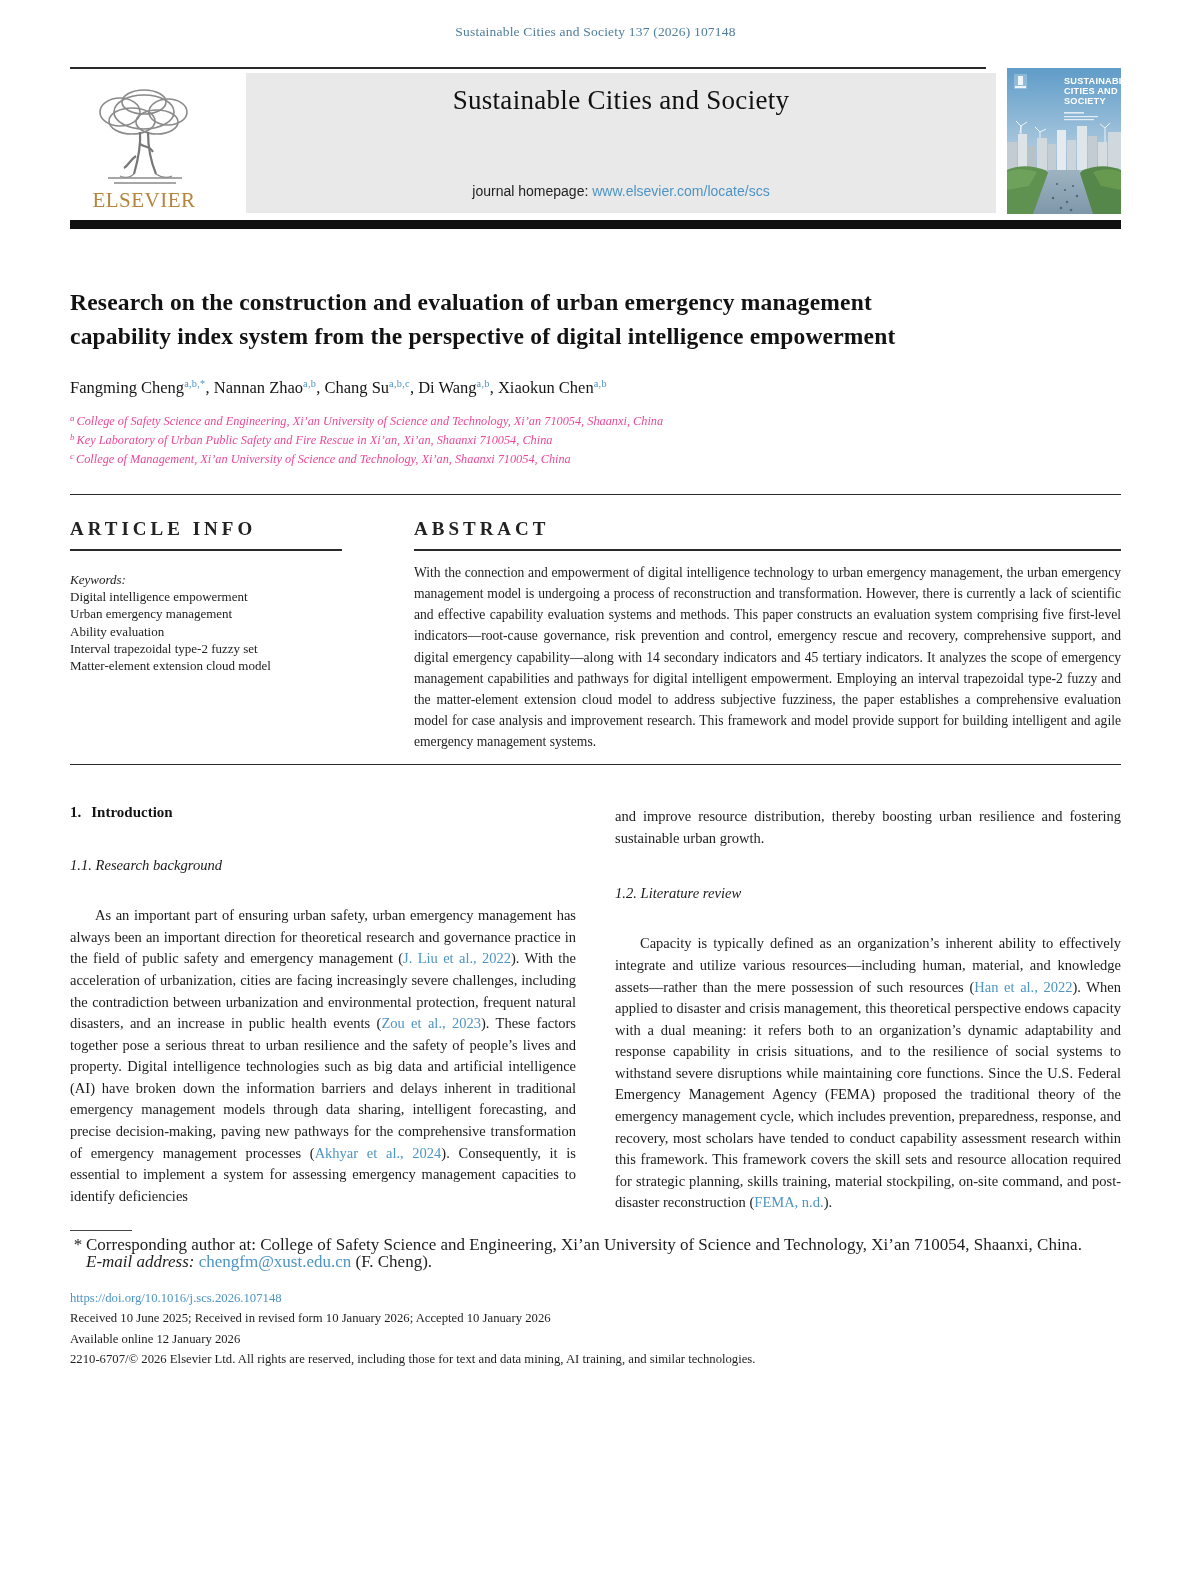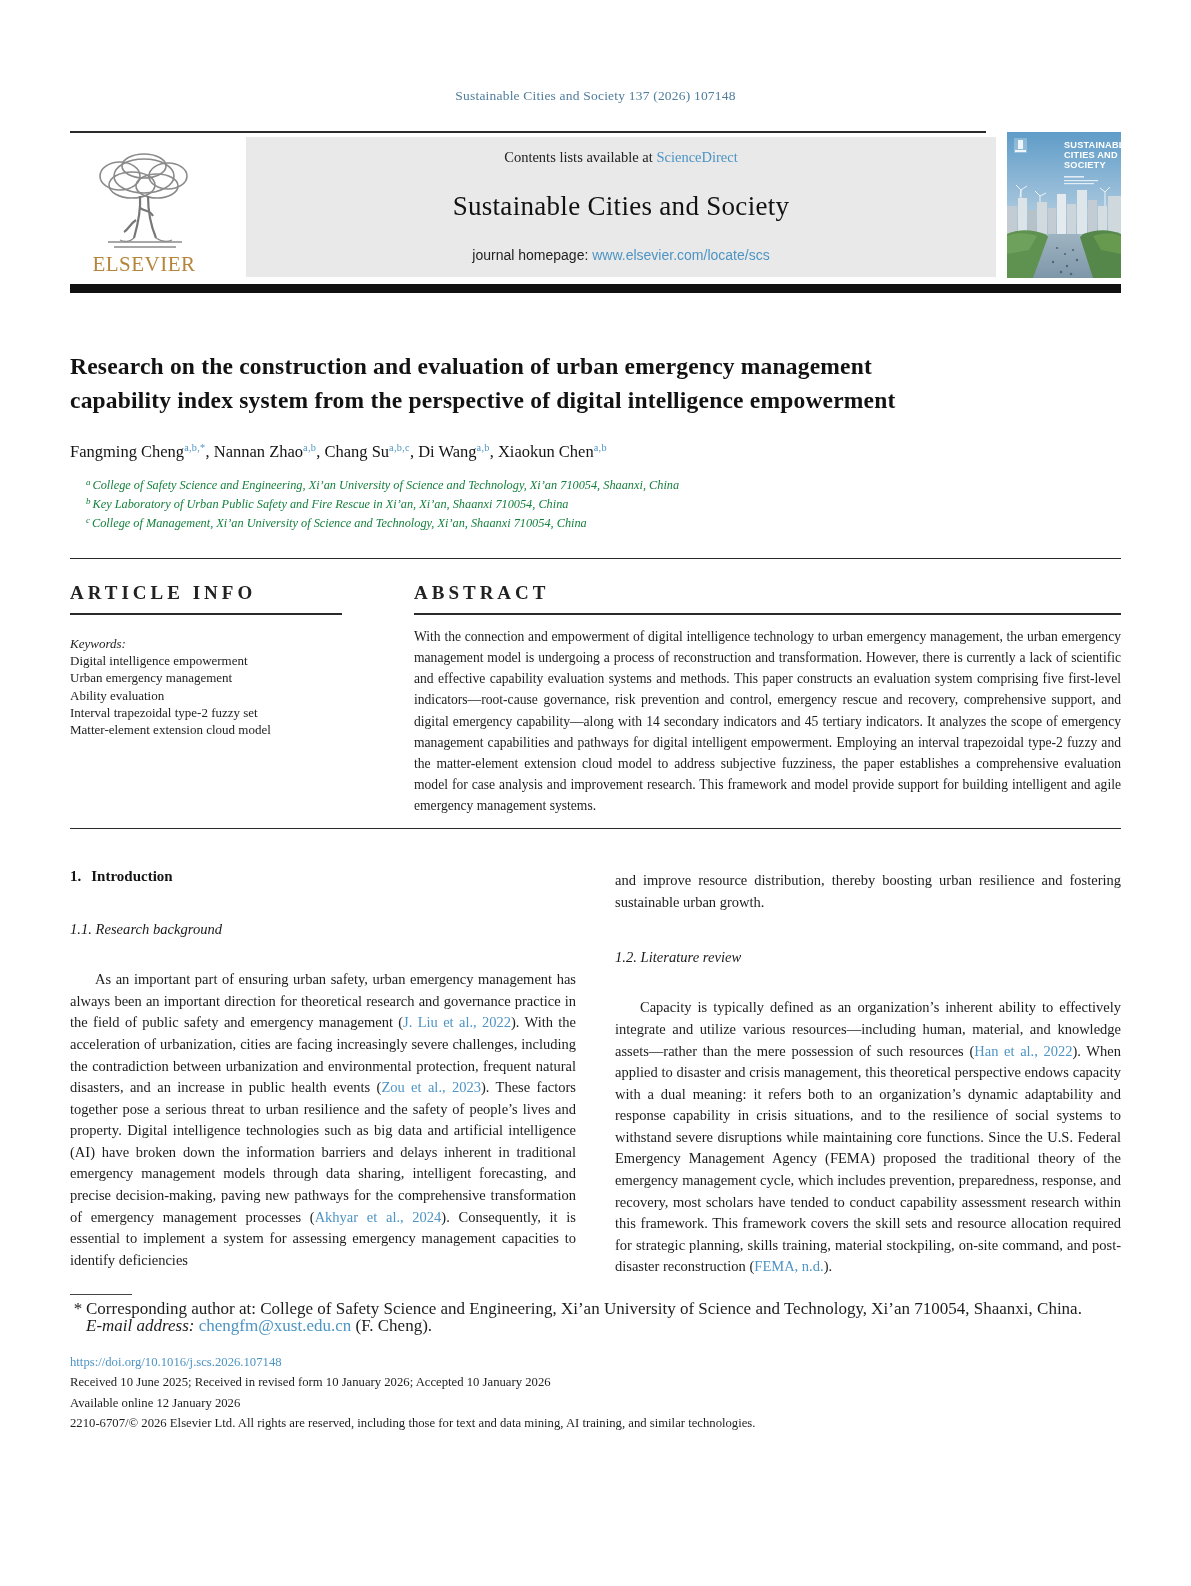--- a/index.html
+++ b/index.html
@@ -8,21 +8,21 @@
     --bronze:#b5853c;
     --ink:#1b1b1b;
   }
   *{margin:0;padding:0;box-sizing:border-box;}
   html,body{background:#ffffff;}
   body{
     width:1191px;height:1586px;overflow:hidden;
     font-family:"Liberation Serif","DejaVu Serif",serif;
     color:var(--ink);
   }
-  .page{width:1051px;margin:0 auto;padding-top:88px;position:relative;}
+  .page{width:1051px;margin:0 auto;padding-top:24px;position:relative;}
 
   
   .citation{
     text-align:center;font-size:13.5px;color:var(--citation);letter-spacing:.2px;
   }
 
   
   .header{position:relative;margin-top:27px;height:146px;}
   .header-topline{position:absolute;top:0;left:0;width:916px;height:2px;background:#2a2a2a;}
   .header-inner{display:flex;height:100%;padding-top:2px;}
@@ -47,21 +47,21 @@
   .black-bar{height:9px;background:#111;margin-top:7px;}
 
   
   .art-title{
     margin-top:56px;font-size:23.5px;line-height:34px;color:#121212;
     letter-spacing:.2px;max-width:900px;font-family:Liberation Serif, serif;
   }
   .authors{margin-top:25px;font-size:16.5px;color:#141414;}
   .rich-sup{font-size:.62em;vertical-align:.6em;letter-spacing:.3px;}
   .rich-link{color:var(--link);}
-  .affils{margin-top:13px;font-size:12.3px;font-style:italic;line-height:15.8px;color:#15803d;margin-left:16px;}
+  .affils{margin-top:13px;font-size:12.3px;font-style:italic;line-height:15.8px;color:#ec4899;}
   .affil-sup{font-size:9px;vertical-align:4px;font-style:italic;margin-right:2px;}
 
   .rule{height:1.6px;background:#2a2a2a;}
   .rule-1{margin-top:26px;}
 
   
   .info-grid{display:flex;margin-top:23px;}
   .info-left{width:272px;flex:0 0 auto;}
   .info-right{flex:1;margin-left:72px;}
   .block-heading{
@@ -135,23 +135,20 @@
             <g stroke="#8a8a8a" stroke-width="1.2" fill="none">
               <path d="M44 88 C40 92 34 92 30 90"></path>
               <path d="M66 88 C72 92 78 92 82 90"></path>
             </g>
           </svg>
         </span>
         <div class="elsevier-word">ELSEVIER</div>
       </div>
 
       <div class="gray-box">
-        <div class="contents-line">
-          <span>Contents lists available at </span><a href="#" class="sciencedirect-link">ScienceDirect</a>
-        </div>
         <div class="journal-title">Sustainable Cities and Society</div>
         <div class="homepage-line">
           <span>journal homepage: </span><a href="#">www.elsevier.com/locate/scs</a>
         </div>
       </div>
 
       <div class="cover">
         <svg viewBox="0 0 114 146">
           <defs>
             <linearGradient id="sky" x1="0" y1="0" x2="0" y2="1">

